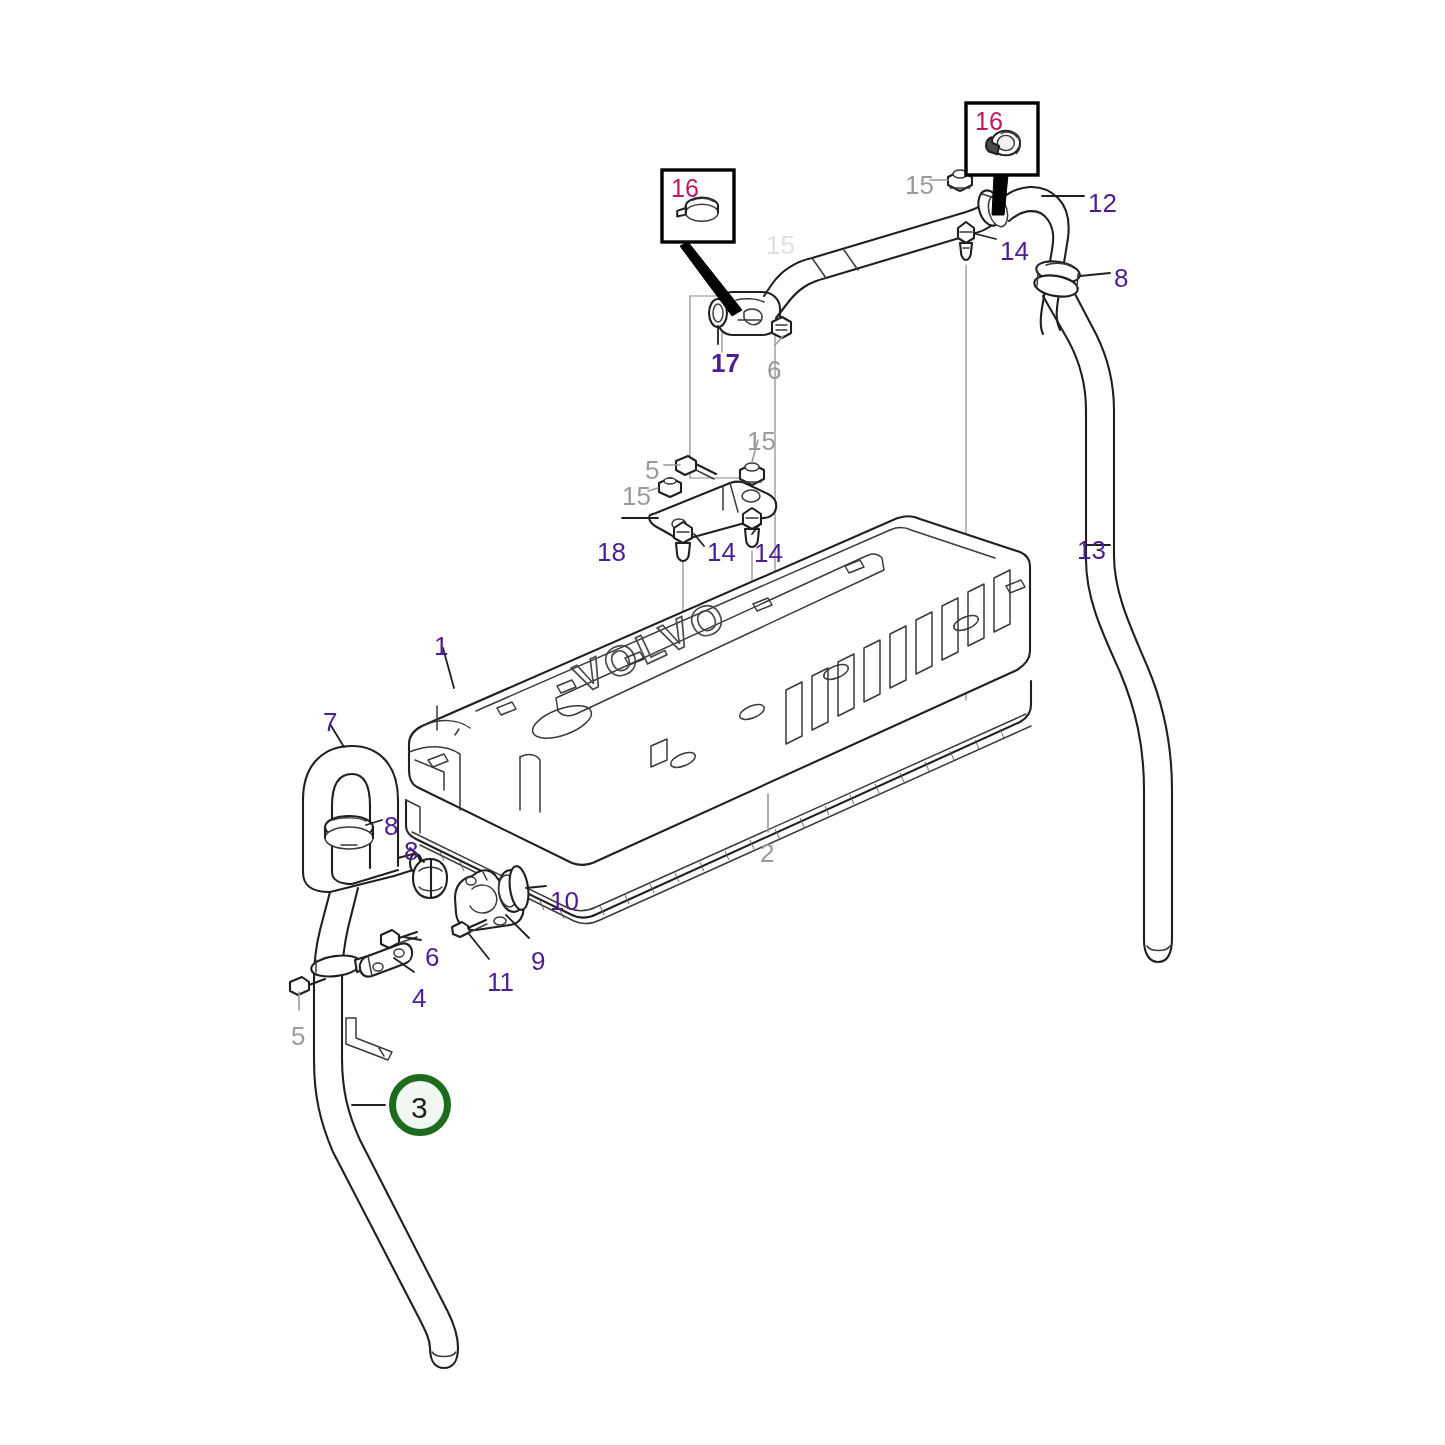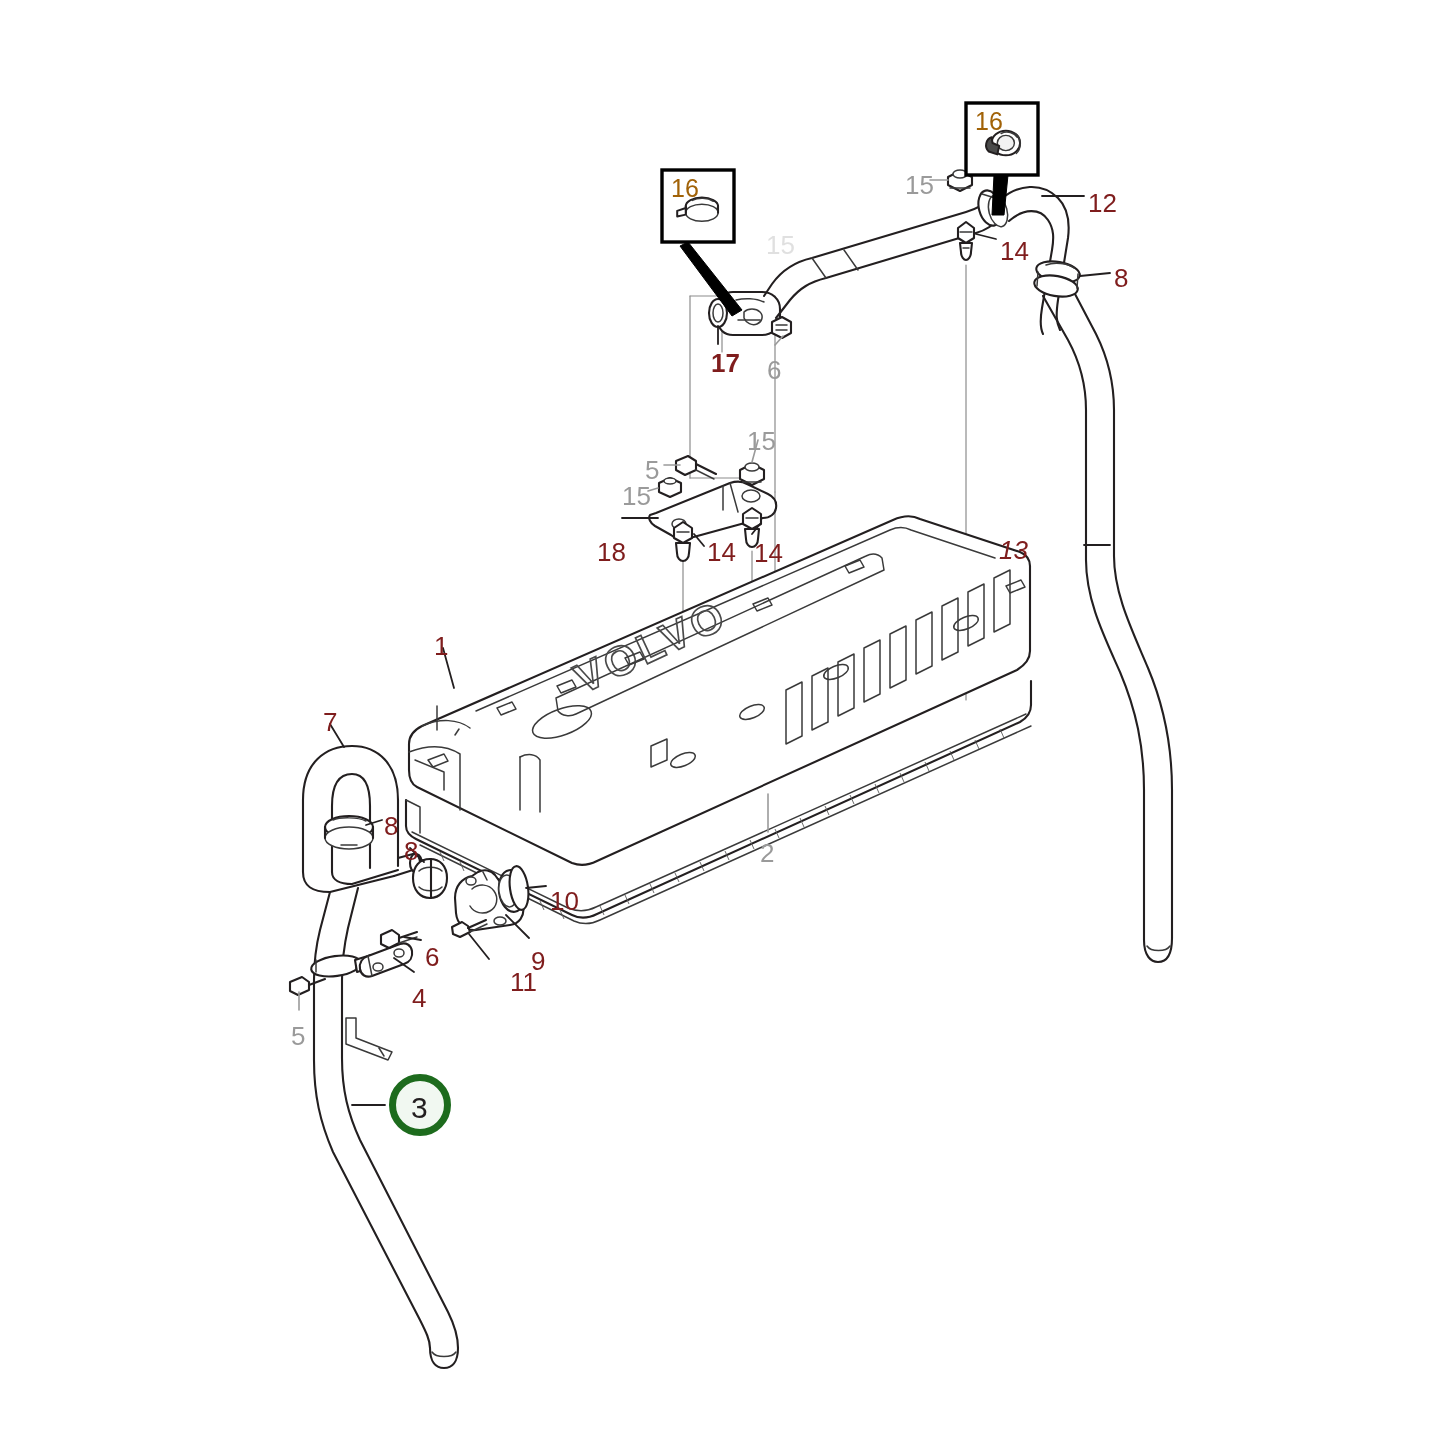--- a/index.html
+++ b/index.html
@@ -36,28 +36,28 @@
   .leader { fill: none; stroke: #231f20; stroke-width: 1.8; stroke-linecap: round; }
   .leader-grey { fill: none; stroke: #9a9a9a; stroke-width: 1.6; stroke-linecap: round; }
   .connline { fill: none; stroke: #8c8c8c; stroke-width: 1.2; stroke-linecap: round; stroke-linejoin: round; }
   .callout-box { fill: #ffffff; stroke: #000000; stroke-width: 3.4; }
   .callout-tail { fill: #000000; stroke: #000000; stroke-width: 1; }
 
   .lbl {
     position: absolute;
     font-family: "Liberation Sans", sans-serif;
     font-size: 26px;
-    color: #7f1d1d;
+    color: #4c1d95;
     line-height: 1;
     white-space: nowrap;
     user-select: none;
   }
   .lbl.grey { color: #9a9a9a; }
   .lbl.faint { color: #e0e0e0; }
-  .lbl.callout-num { font-size: 25px; color: #a16207; }
+  .lbl.callout-num { font-size: 25px; color: #be185d; }
 
   .highlight-circle {
     position: absolute;
     border-radius: 50%;
     background: #f1f8f1;
     border: 7px solid #1d6b1d;
     box-sizing: border-box;
   }
   .highlight-num {
     position: absolute;
@@ -552,23 +552,23 @@
     <div class="lbl grey" style="left:645px; top:457px;">5</div>
     <div class="lbl grey" style="left:291px; top:1023px;">5</div>
     <div class="lbl grey" style="left:767px; top:357px;">6</div>
     <div class="lbl" style="left:425px; top:944px;">6</div>
     <div class="lbl" style="left:323px; top:709px;">7</div>
     <div class="lbl" style="left:1114px; top:265px;">8</div>
     <div class="lbl" style="left:384px; top:813px;">8</div>
     <div class="lbl" style="left:404px; top:838px;">8</div>
     <div class="lbl" style="left:531px; top:948px;">9</div>
     <div class="lbl" style="left:550px; top:888px;text-align:center;">10</div>
-    <div class="lbl" style="left:510px; top:969px;text-align:right;">11</div>
+    <div class="lbl" style="left:487px; top:969px;text-align:right;">11</div>
     <div class="lbl" style="left:1088px; top:190px;">12</div>
-    <div class="lbl" style="left:999px; top:537px;font-style:italic;">13</div>
+    <div class="lbl" style="left:1077px; top:537px;">13</div>
     <div class="lbl" style="left:1000px; top:238px;">14</div>
     <div class="lbl" style="left:707px; top:539px;">14</div>
     <div class="lbl" style="left:754px; top:540px;">14</div>
     <div class="lbl grey" style="left:905px; top:172px;">15</div>
     <div class="lbl faint" style="left:766px; top:232px;">15</div>
     <div class="lbl grey" style="left:747px; top:428px;">15</div>
     <div class="lbl grey" style="left:622px; top:483px;">15</div>
     <div class="lbl" style="left:711px; top:350px;font-weight:bold;">17</div>
     <div class="lbl" style="left:597px; top:511px;margin-top:28px;">18</div>
 

